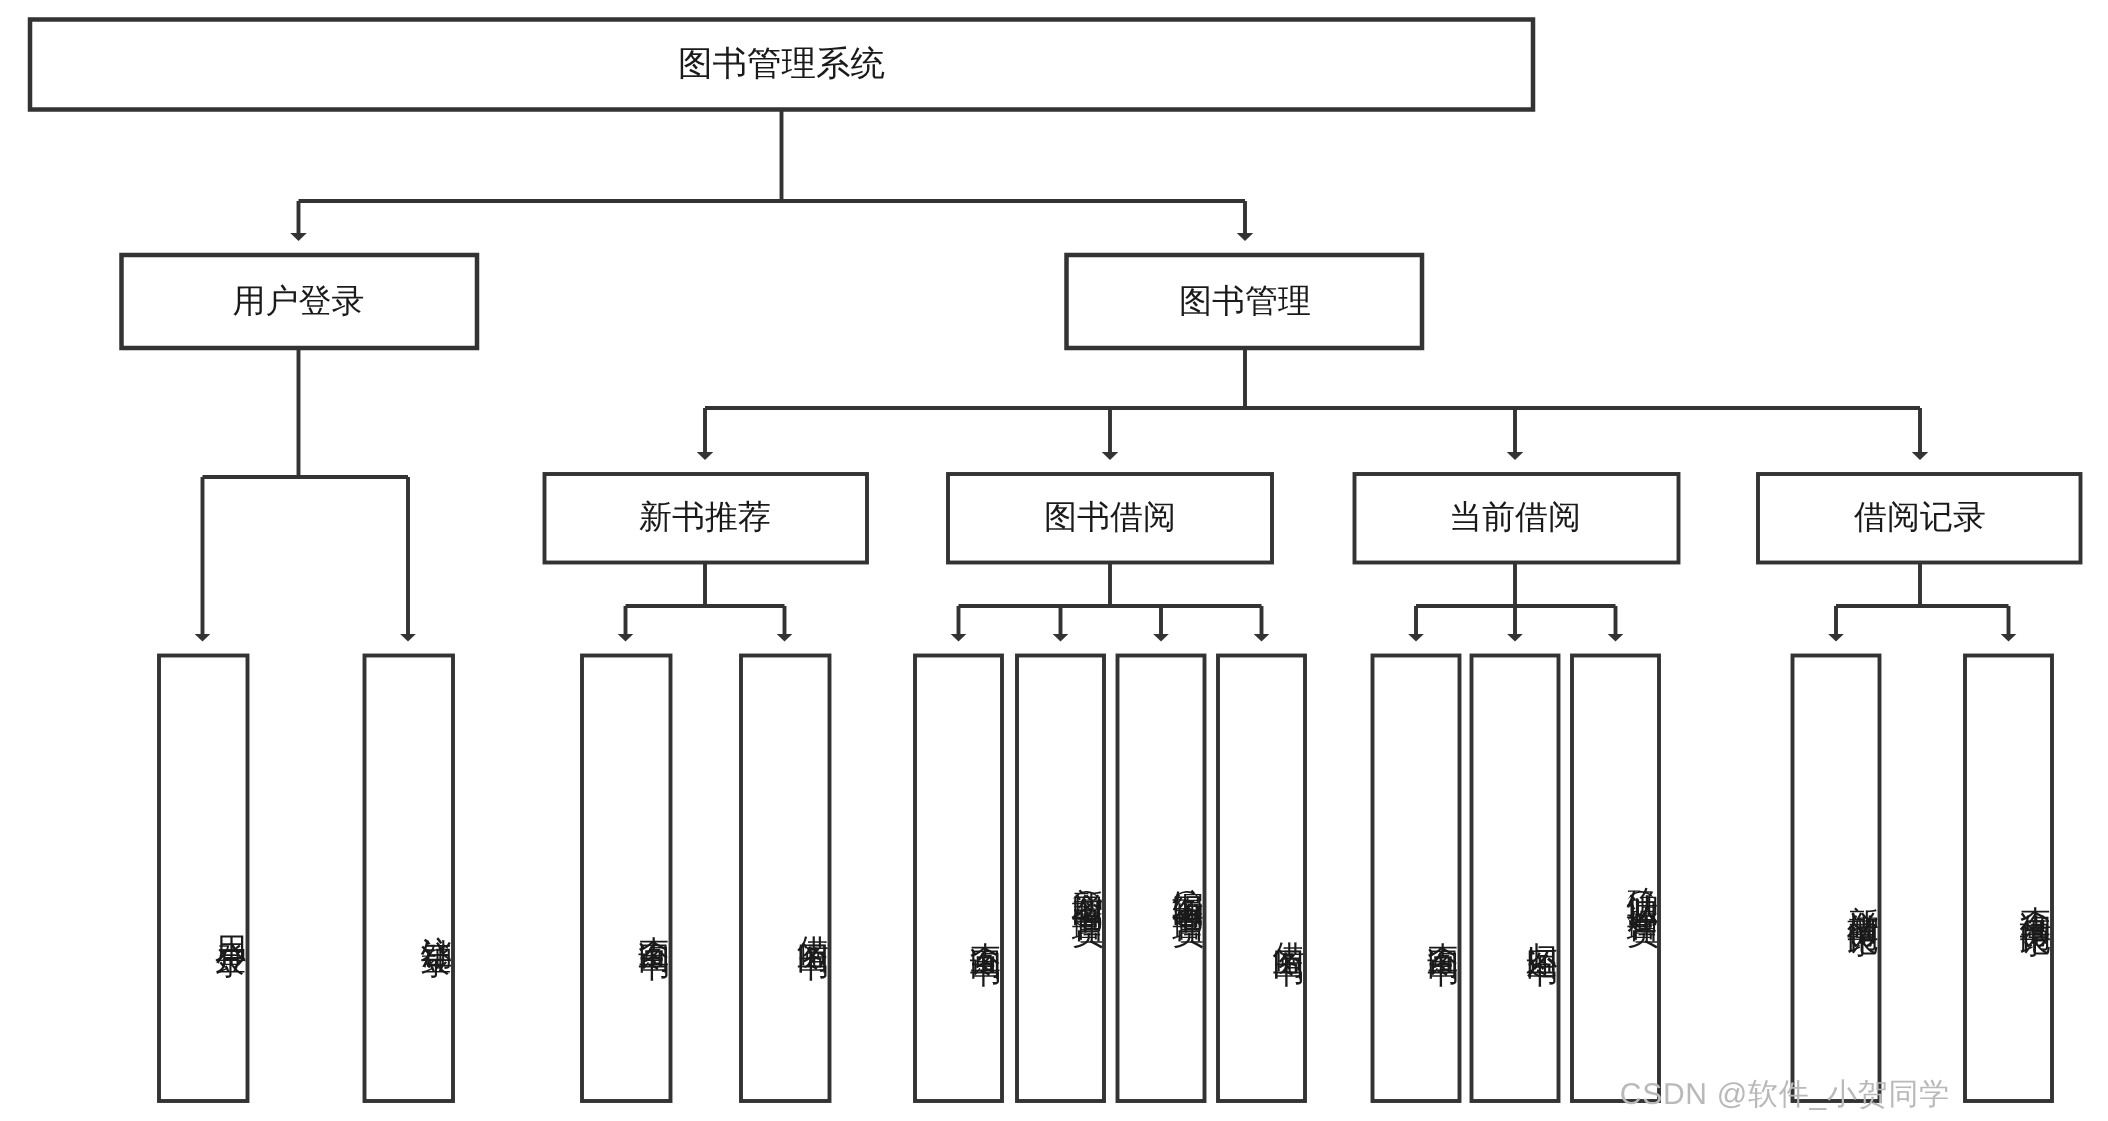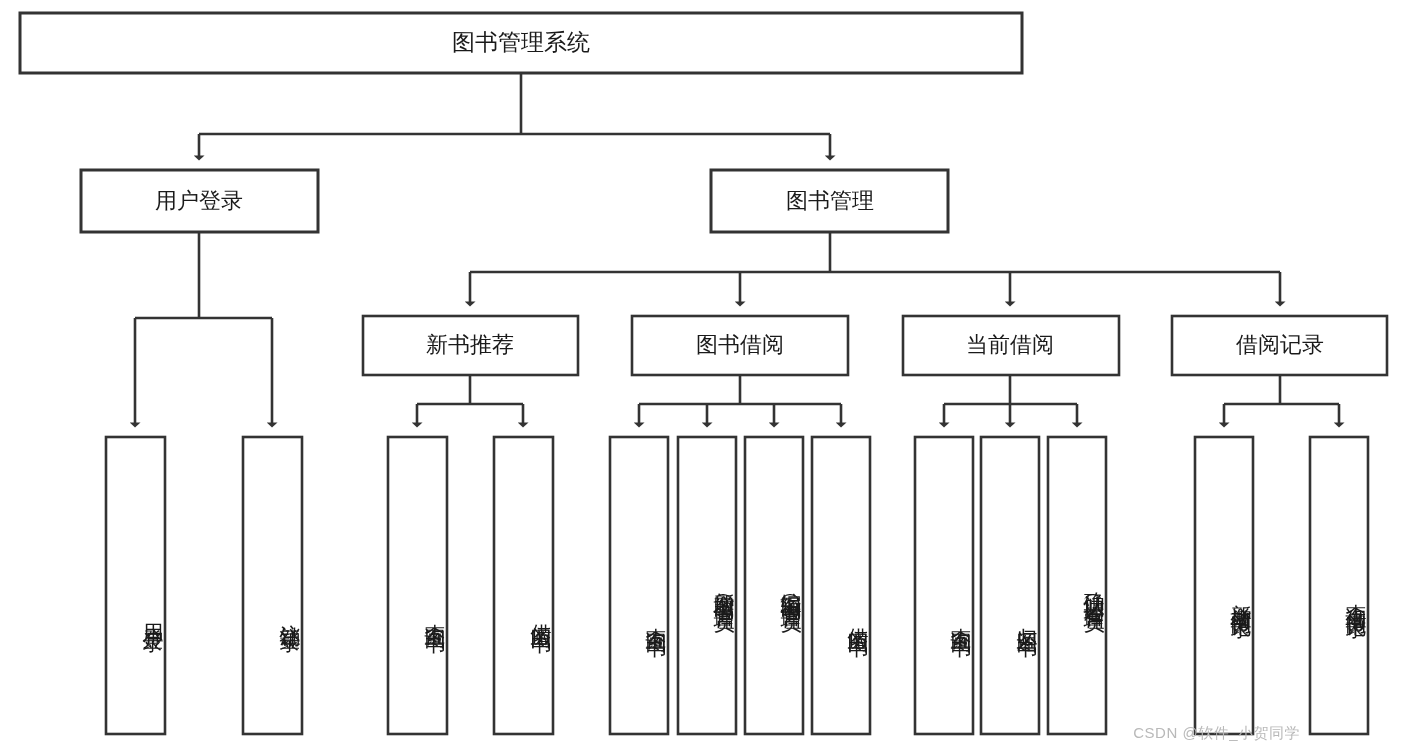--- a/index.html
+++ b/index.html
@@ -69,21 +69,21 @@
     pointer-events: none;
     display: flex;
     align-items: flex-start;
     justify-content: center;
   }
   .watermark {
     position: absolute;
     right: 8px;
     bottom: 4px;
     font-family: "Liberation Sans", "DejaVu Sans", sans-serif;
-    font-size: 15px;
+    font-size: 20px;
     color: #b9b9b9;
     letter-spacing: 0.5px;
     white-space: nowrap;
   }
 </style>
 </head>
 <body>
 
 <div id="diagram-root">
 

